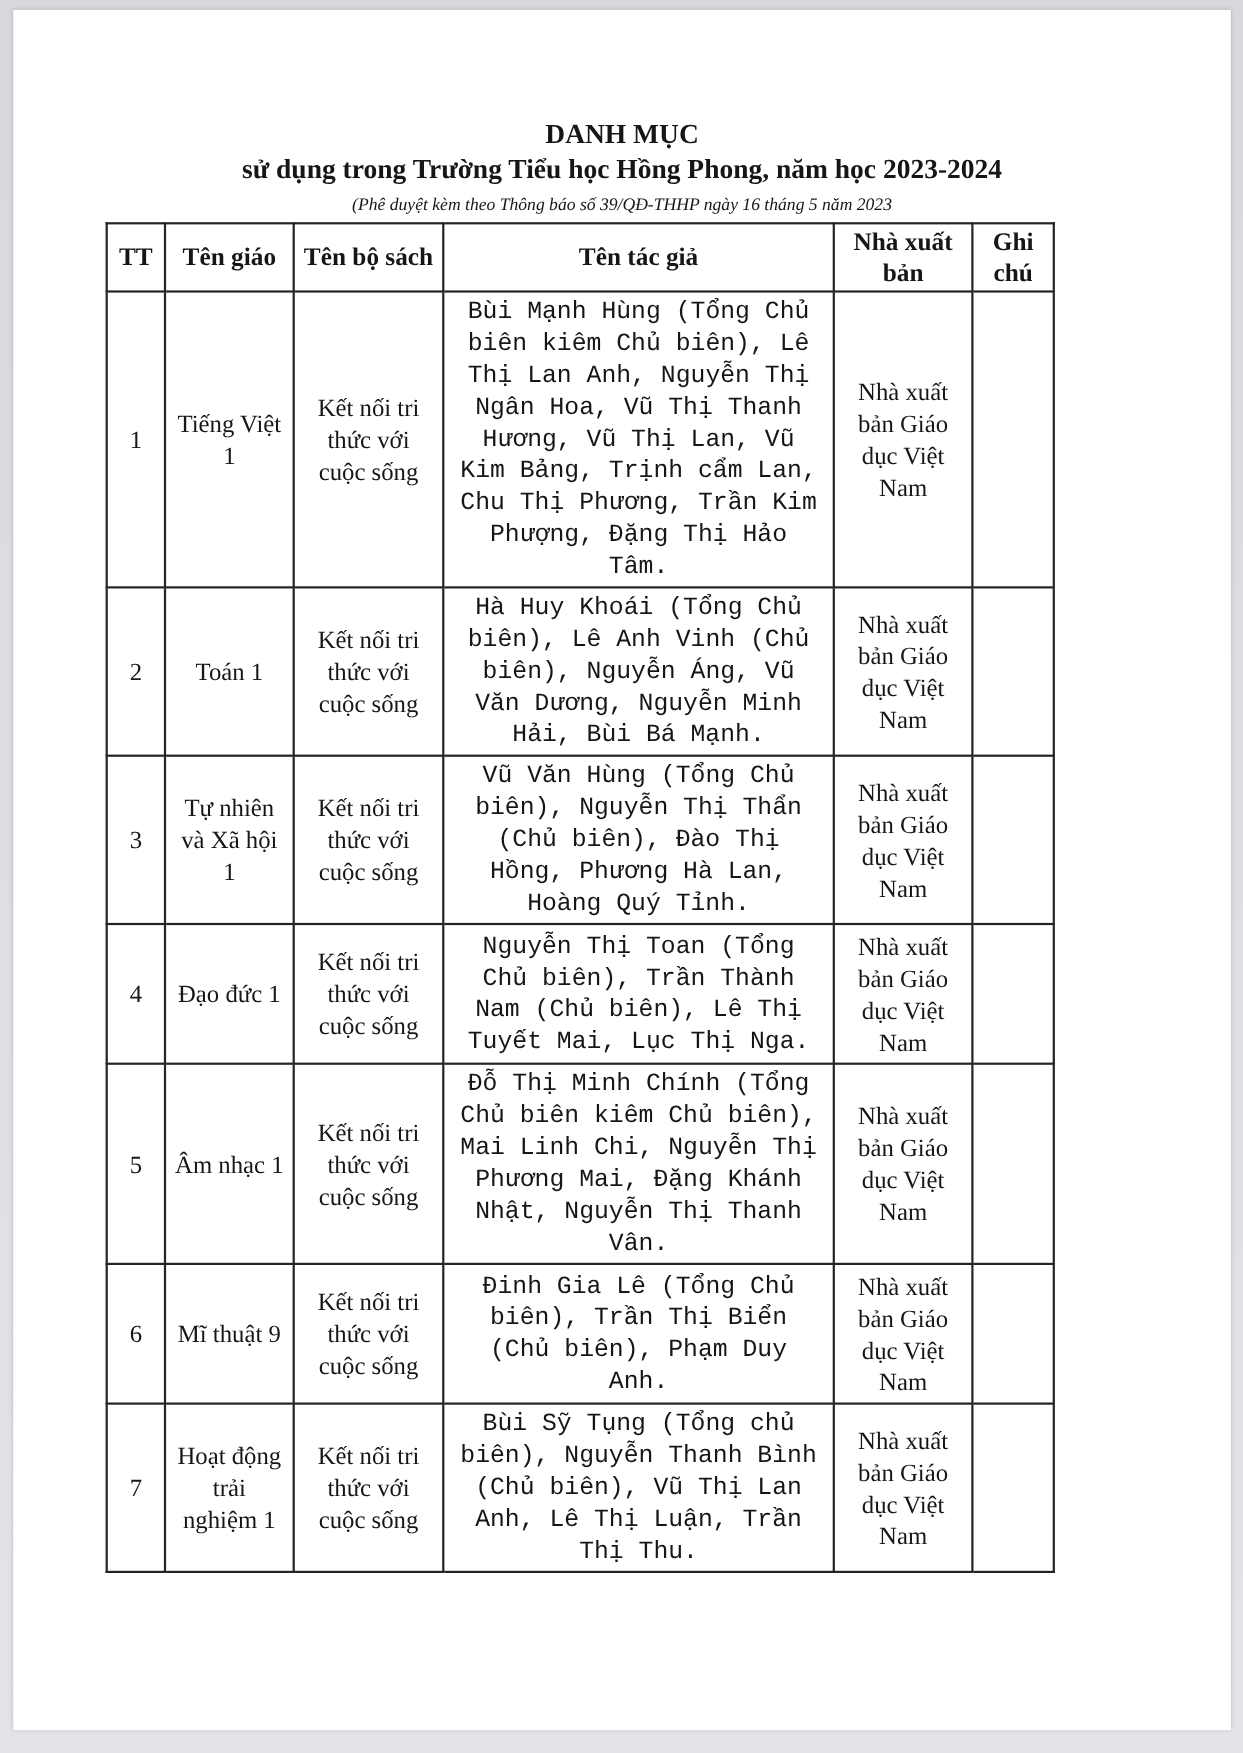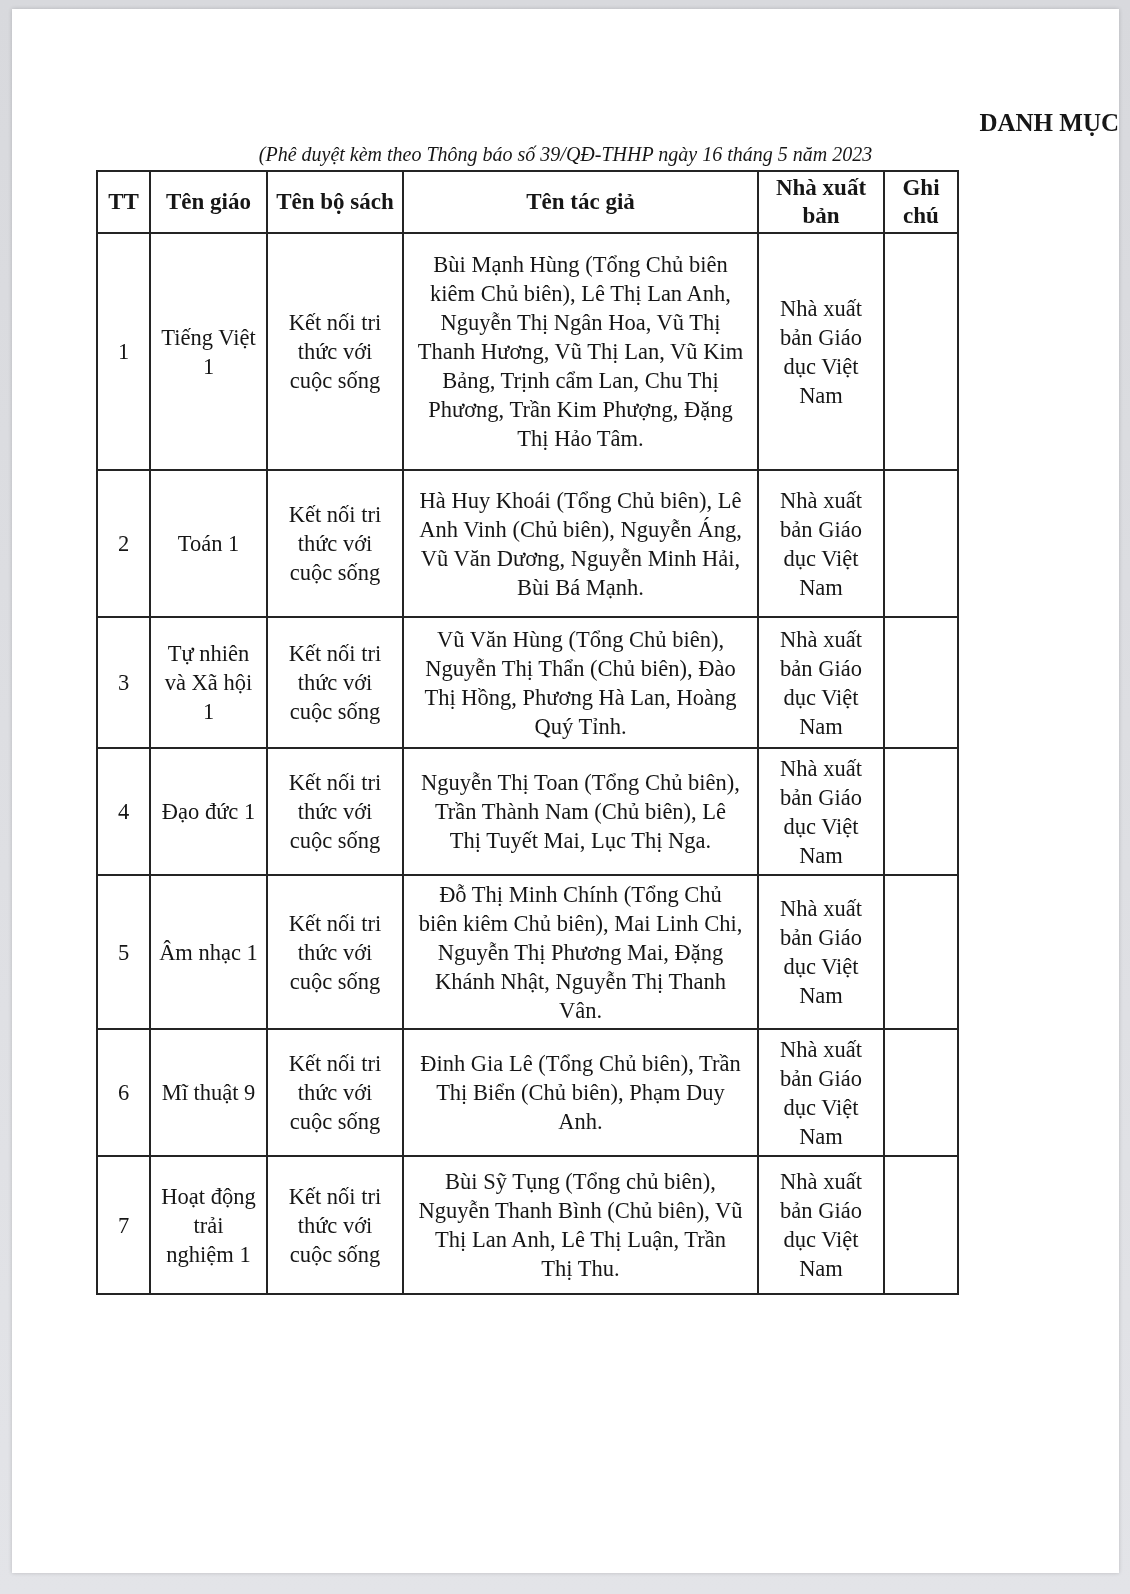--- a/index.html
+++ b/index.html
@@ -26,25 +26,24 @@
     color: #161616;
   }
   .title-block {
     padding-top: 98px;
     text-align: center;
     line-height: 32px;
   }
   .title-line {
     font-weight: bold;
     font-size: 25px;
-    text-align: right;
   }
   .subtitle-line {
     font-style: italic;
-    font-size: 20px;
+    font-size: 16px;
     line-height: 31px;
   }
   .section-label {
     margin: 13px 0 6px 140px;
     font-weight: bold;
     font-size: 25px;
   }
   table.book-table {
     border-collapse: collapse;
     margin-left: 84px;
@@ -65,40 +64,41 @@
     font-size: 23px;
     line-height: 28px;
     padding: 2px 6px;
   }
   .book-table col.c-tt      { width: 53px; }
   .book-table col.c-name    { width: 117px; }
   .book-table col.c-series  { width: 136px; }
   .book-table col.c-authors { width: 355px; }
   .book-table col.c-pub     { width: 126px; }
   .book-table col.c-note    { width: 74px; }
-  .book-table td.authors-cell { padding: 3px 13px; }
+  .book-table td.authors-cell { padding: 3px 13px; font-family: Liberation Mono, monospace; }
   .book-table td.pub-cell     { padding: 3px 7px; }
   .book-table td.name-cell    { padding: 21px 8px; border-radius: 26px; }
   tr.hdr  { height: 62px; }
   tr.r0   { height: 237px; }
   tr.r1   { height: 147px; }
   tr.r2   { height: 124px; }
   tr.r3   { height: 126px; }
   tr.r4   { height: 154px; }
   tr.r5   { height: 123px; }
   tr.r6   { height: 138px; }
 </style>
 </head>
 <body>
 
 <div class="canvas">
   <div class="page">
 
     <div class="title-block">
       <div class="title-line">DANH MỤC</div>
+      <div class="title-line">sử dụng trong Trường Tiểu học Hồng Phong, năm học 2023-2024</div>
       <div class="subtitle-line">(Phê duyệt kèm theo Thông báo số 39/QĐ-THHP ngày 16 tháng 5 năm 2023</div>
     </div>
 
 
     <table class="book-table">
       <colgroup>
         <col class="c-tt">
           <col class="c-name">
           <col class="c-series">
           <col class="c-authors">

